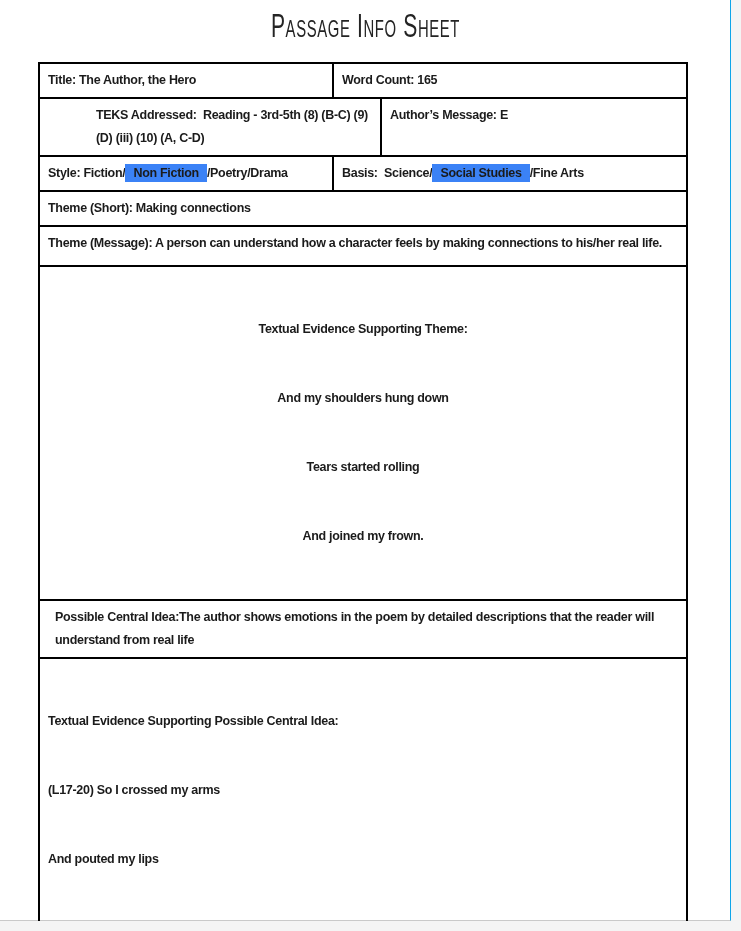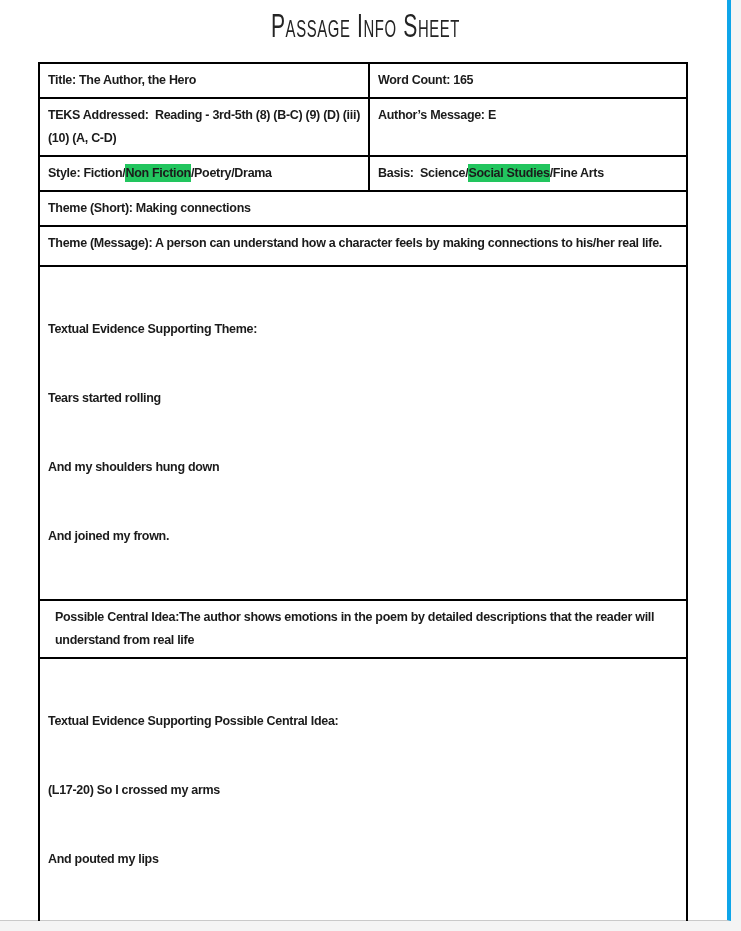--- a/index.html
+++ b/index.html
@@ -1,40 +1,40 @@
 <!DOCTYPE html>
 <html><head>
 <meta charset="utf-8">
 <style>
   * { box-sizing: border-box; }
   html,body { margin:0; padding:0; background:#f4f4f4; font-family:"Liberation Sans", sans-serif; }
   .page {
     width:731px; height:921px; background:#ffffff; position:relative;
-    border-right:4px solid #0ea5e9; border-bottom:1px solid #c9c9c9;
+    border-right:1px solid #0ea5e9; border-bottom:1px solid #c9c9c9;
   }
   .doc-title {
     position:absolute; top:6px; left:0; width:731px; text-align:center;
     font-variant:small-caps; font-size:34px; font-weight:400; color:#242424;
     letter-spacing:1px; transform:scaleX(0.62); transform-origin:50% 50%;
   }
   .tbl {
     position:absolute; left:38px; top:62px; width:650px;
     border:2px solid #000; color:#1b1b1b; font-weight:bold;
     font-size:12.5px; letter-spacing:-0.3px;
   }
   .row { display:flex; border-bottom:2px solid #000; }
   .row:last-child { border-bottom:none; }
   .cell { padding:5px 8px; line-height:23px; white-space:pre-wrap; }
-  .cell.c-left { width:328px; flex:none; }
+  .cell.c-left { width:292px; flex:none; }
   .cell.c-right { flex:1; border-left:2px solid #000; }
   .cell.c-full { flex:1; }
-  .r1 { min-height:31px; } .r2 { min-height:58px; } .r3 { min-height:31px; }
-  .r4 { min-height:35px;justify-content:flex-end; } .r5 { min-height:40px; } .r6 { min-height:117px; }
+  .r1 { min-height:31px; } .r2 { min-height:58px;padding-left:48px; } .r3 { min-height:31px; }
+  .r4 { min-height:35px;justify-content:flex-end; } .r5 { min-height:40px; } .r6 { min-height:117px;text-align:center; }
   .r7 { min-height:52px;padding-left:7px; } .r8 { min-height:115px; }
-  .hl { background:#22c55e; padding:2px 0; }
+  .hl { background:#3b82f6; padding:2px 8px; }
 </style>
 </head>
 <body>
 
 <div class="page">
   <div class="doc-title">Passage Info Sheet</div>
 
   <div class="tbl">
 
     <div class="row r1">
@@ -56,22 +56,22 @@
       <div class="cell c-full">Theme (Short): Making connections</div>
     </div>
 
     <div class="row r5">
       <div class="cell c-full">Theme (Message): A person can understand how a character feels by making connections to his/her real life.</div>
     </div>
 
     <div class="row r6">
       <div class="cell c-full">
         <div>Textual Evidence Supporting Theme:</div>
+        <div>And my shoulders hung down</div>
         <div>Tears started rolling</div>
-        <div>And my shoulders hung down</div>
         <div>And joined my frown.</div>
       </div>
     </div>
 
     <div class="row r7">
       <div class="cell c-full">Possible Central Idea:The author shows emotions in the poem by detailed descriptions that the reader will understand from real life</div>
     </div>
 
     <div class="row r8">
       <div class="cell c-full">

